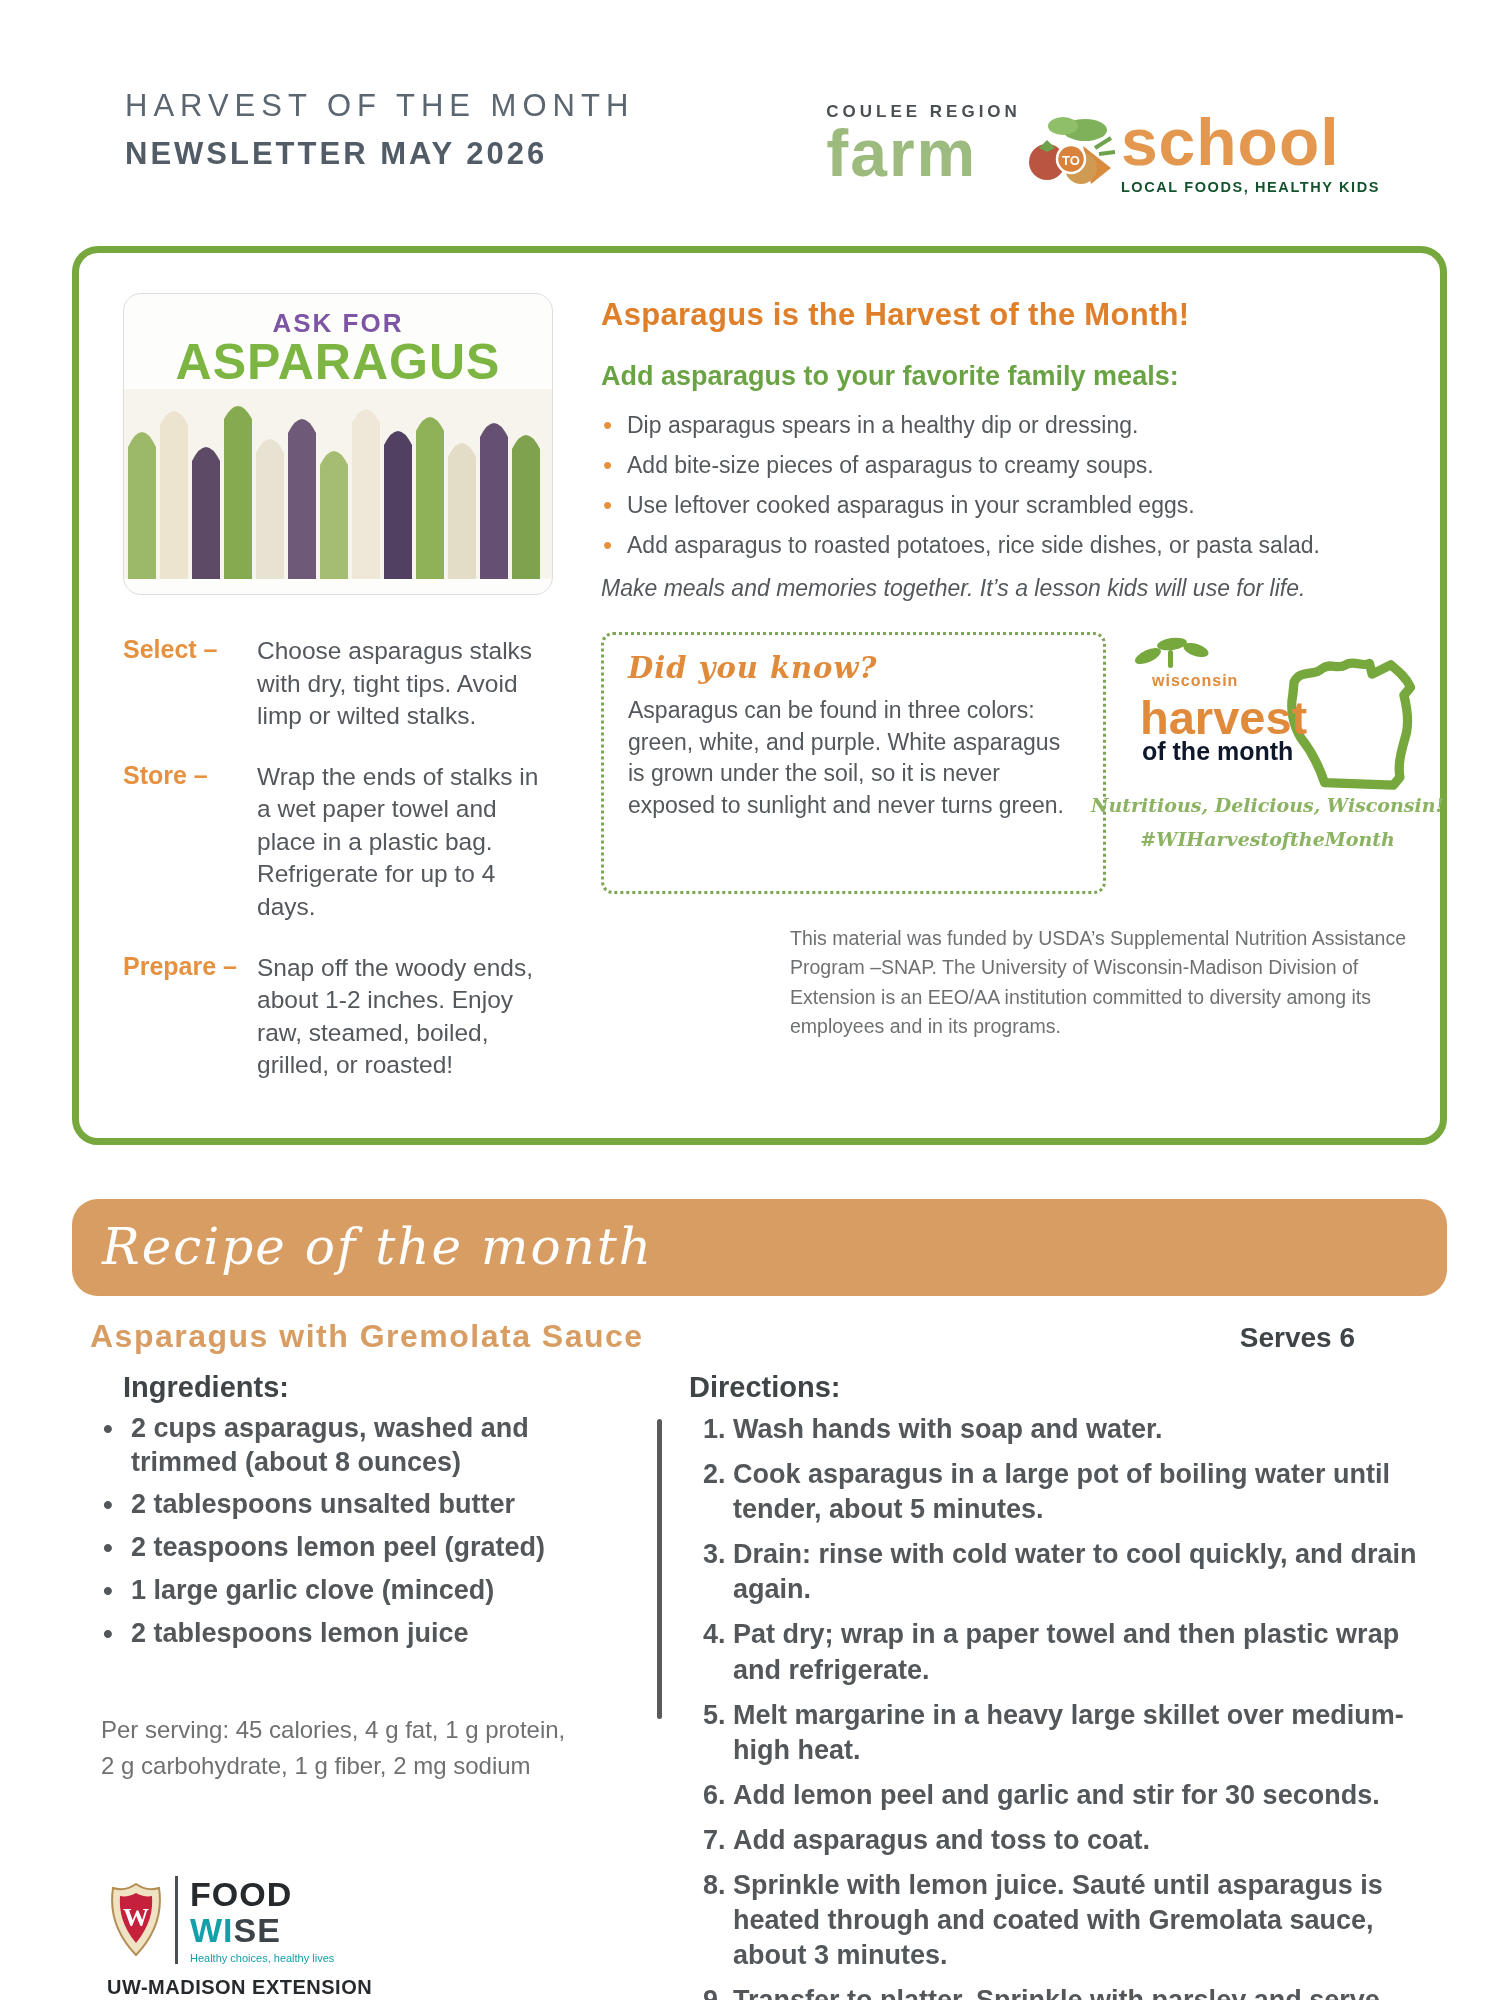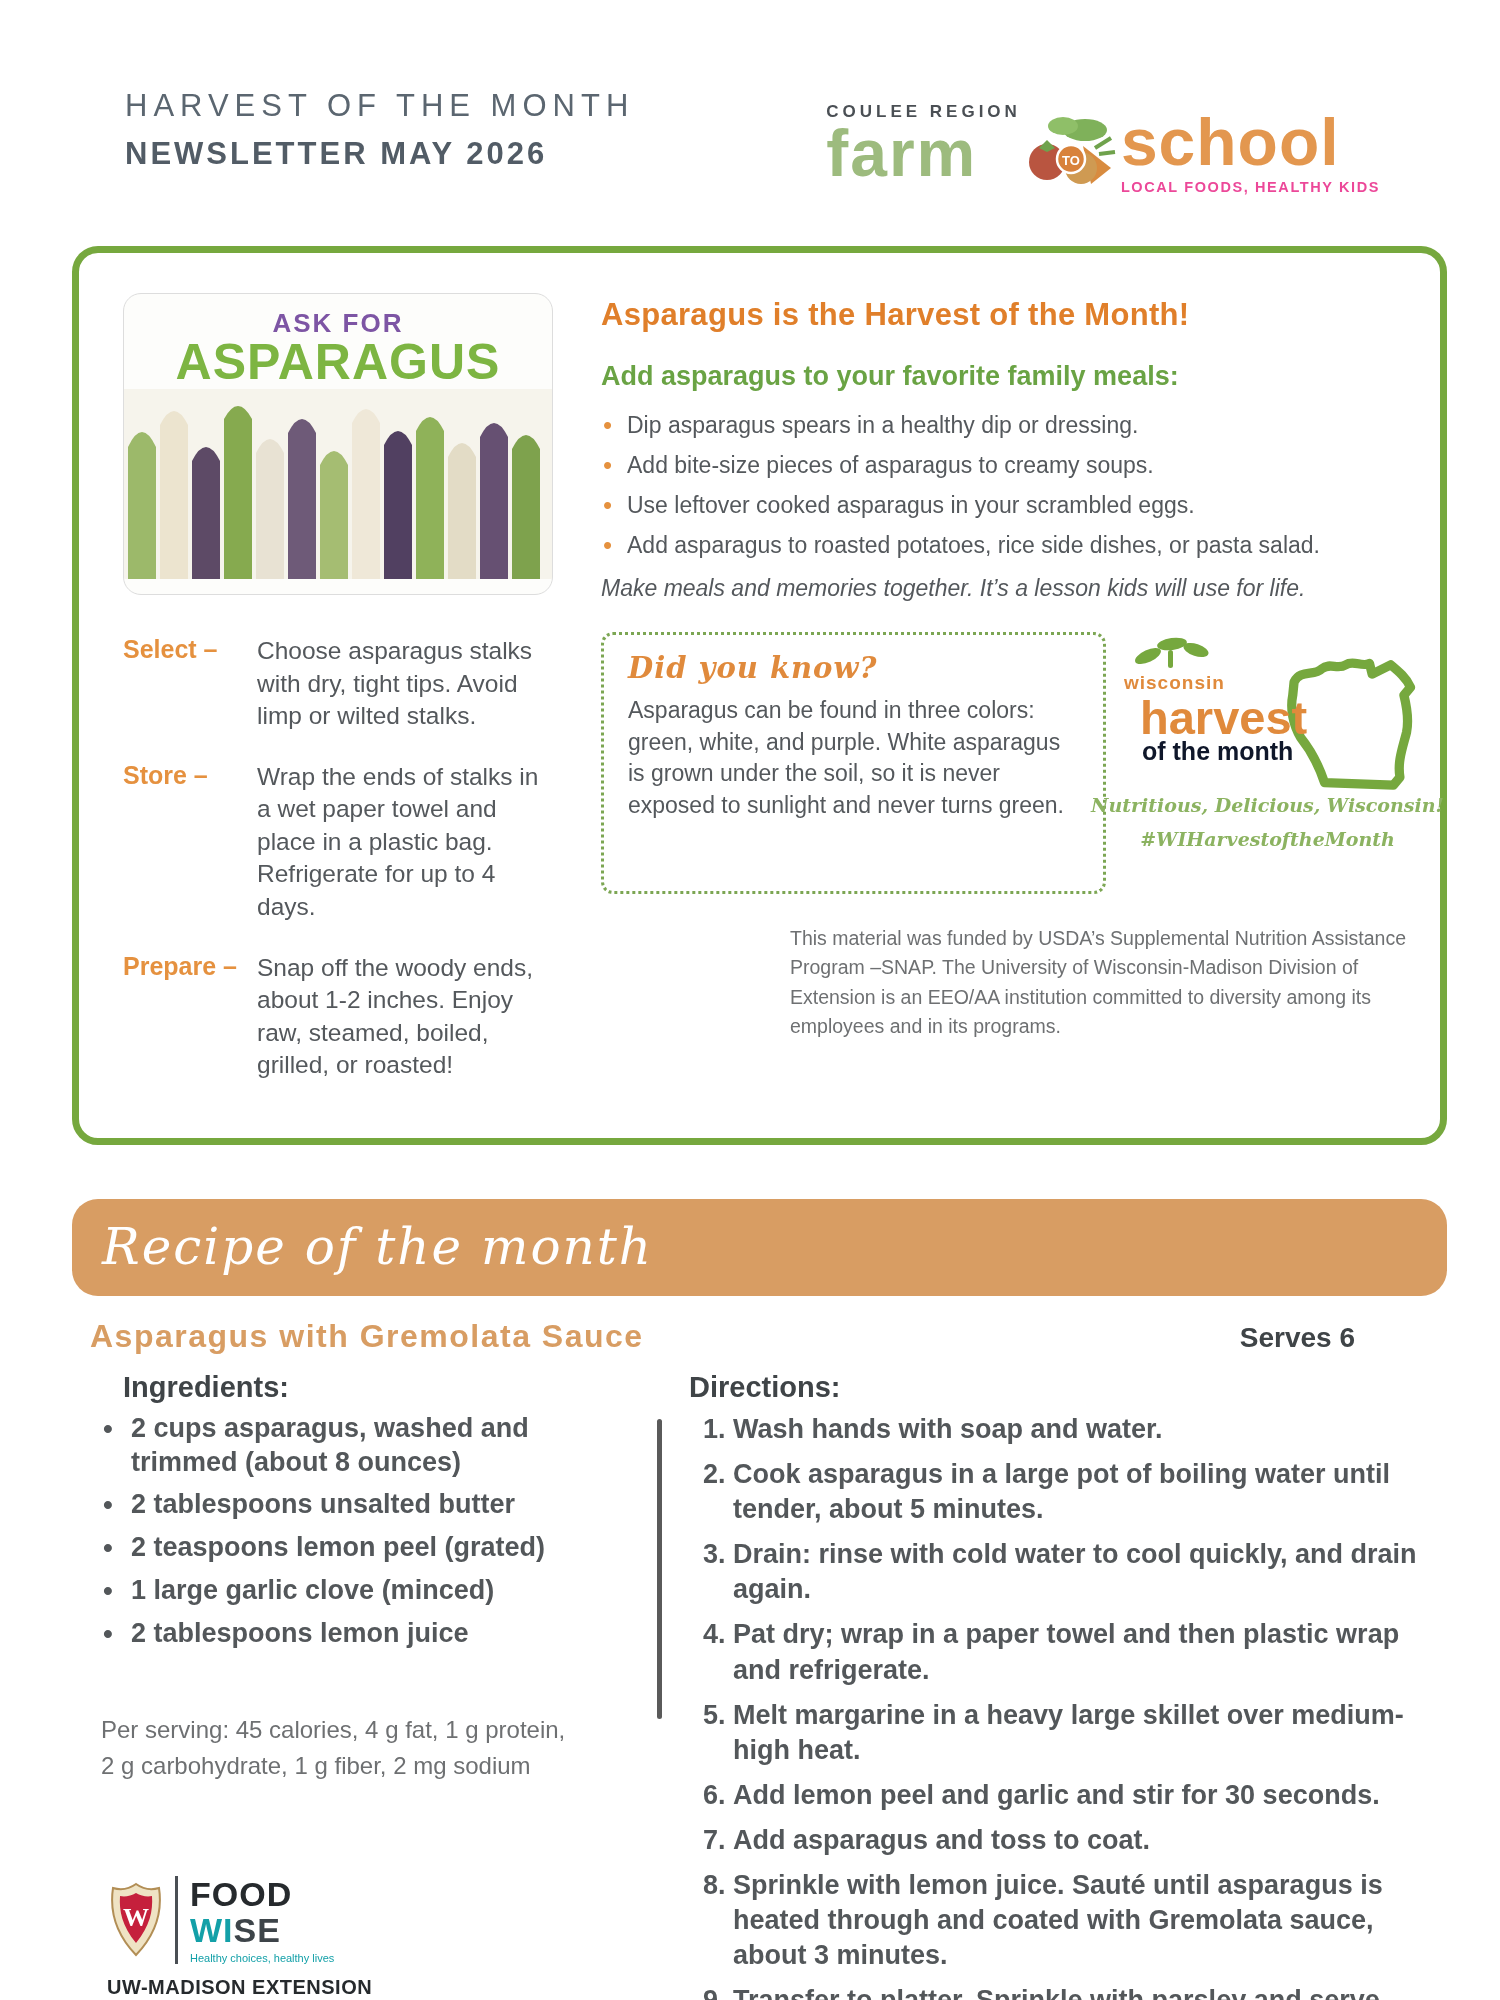--- a/index.html
+++ b/index.html
@@ -10,21 +10,21 @@
   .hdr { display:flex; justify-content:space-between; align-items:flex-start; padding:88px 120px 0 125px; }
   .hdr-title .l1 { font-size:31px; letter-spacing:6px; color:#5b6670; font-weight:500; }
   .hdr-title .l2 { font-size:31px; letter-spacing:3px; color:#525c66; font-weight:800; margin-top:12px; }
   .f2s { display:flex; align-items:center; }
   .f2s-left { text-align:left; }
   .f2s-region { font-size:17px; font-weight:800; letter-spacing:4px; color:#4a4f54; margin-bottom:2px; }
   .f2s-farm { font-size:66px; font-weight:800; color:#9dbb7e; letter-spacing:2px; line-height:0.9; }
   .f2s-veg { margin:26px 4px 0 4px; }
   .f2s-right { margin-top:22px; }
   .f2s-school { font-size:66px; font-weight:800; color:#e3974f; letter-spacing:1px; line-height:0.9; }
-  .f2s-tag { font-size:14.5px; font-weight:800; letter-spacing:1.6px; color:#ec4899; margin-top:6px; text-align:left; }
+  .f2s-tag { font-size:14.5px; font-weight:800; letter-spacing:1.6px; color:#14532d; margin-top:6px; text-align:left; }
 
   
   .feature { margin:48px 53px 0 72px; border:7px solid #76a83e; border-radius:26px; padding:40px 30px 28px 44px;
              display:grid; grid-template-columns:430px 1fr; column-gap:48px; min-height:748px; }
   .poster { width:430px; height:302px; border:1px solid #ddd; border-radius:18px; overflow:hidden; background:#fdfdfb; text-align:center; }
   .poster .ask { color:#7d55a4; font-weight:800; font-size:26px; letter-spacing:2px; margin-top:14px; }
   .poster .veg { color:#7db542; font-weight:800; font-size:50px; letter-spacing:1px; line-height:0.95; }
   .poster svg { display:block; margin-top:2px; }
 
   .handling { margin-top:40px; }
@@ -41,21 +41,21 @@
   .motto { font-style:italic; color:#54585c; font-size:23px; margin-top:16px; }
 
   .dyk-row { display:flex; margin-top:30px; }
   .dyk { width:505px; border:3px dotted #7ca653; border-radius:12px; padding:16px 24px 18px 24px; }
   .hand { font-family:"DejaVu Serif", serif; font-style:italic; }
   .dyk-title { color:#e08a3c; font-size:29px; font-weight:700; letter-spacing:1px; }
   .dyk-text { color:#54585c; font-size:23px; line-height:1.37; margin-top:10px; }
 
   .wilogo { position:relative; width:305px; height:262px; margin-left:14px; }
   .wilogo .sprig { position:absolute; left:6px; top:0; }
-  .wilogo .wisc { position:absolute; left:4px; top:40px; color:#e08a3c; font-weight:800; font-size:19px; letter-spacing:1px; }
+  .wilogo .wisc { position:absolute; left:32px; top:40px; color:#e08a3c; font-weight:800; font-size:16px; letter-spacing:1px; }
   .wilogo .harv { position:absolute; left:20px; top:58px; color:#e08a3c; font-weight:800; font-size:47px; }
   .wilogo .otm { position:absolute; left:22px; top:105px; color:#0f172a; font-weight:700; font-size:25px; }
   .wilogo .state { position:absolute; right:-8px; top:2px; }
   .wilogo .tag1 { position:absolute; left:-40px; right:-30px; top:162px; text-align:center; color:#8cb361; font-size:19px; font-weight:700; }
   .wilogo .tag2 { position:absolute; left:-40px; right:-30px; top:196px; text-align:center; color:#8cb361; font-size:19px; font-weight:700; }
 
   .funding { width:635px; margin-left:auto; margin-top:30px; color:#6e7072; font-size:19.5px; line-height:1.5; }
 
   
   .banner { margin:54px 53px 0 72px; height:97px; background:#d89d63; border-radius:26px; display:flex; align-items:center; padding-left:30px; }

